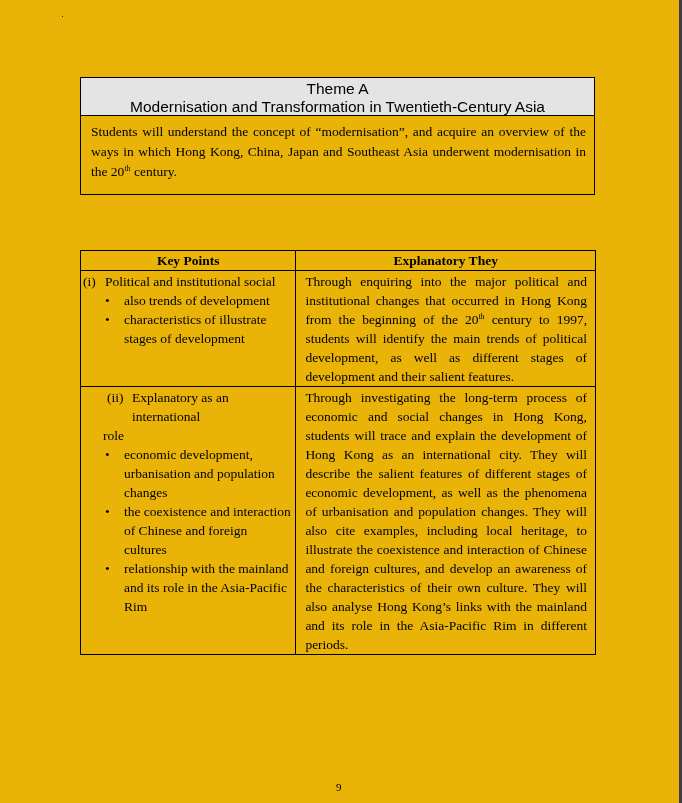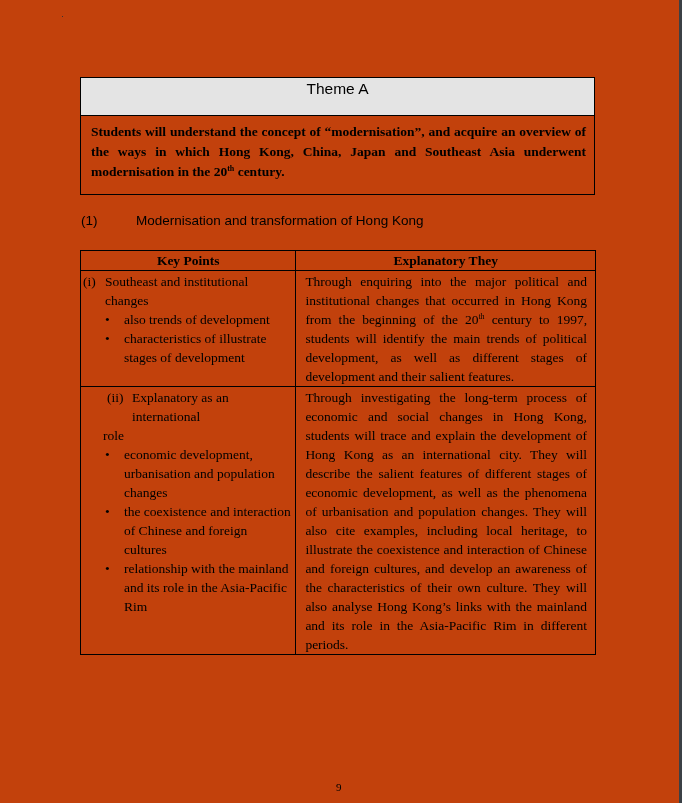--- a/index.html
+++ b/index.html
@@ -12,21 +12,21 @@
       height: 803px;
       position: relative;
       overflow: hidden;
       color: #000;
     }
     .page {
       position: absolute;
       left: 0; top: 0;
       width: 679px;
       height: 803px;
-      background: #c2410c;
+      background: #eab308;
     }
     .right-edge {
       position: absolute;
       right: 0; top: 0;
       width: 3px;
       height: 803px;
       background: #3b4045;
     }
     .corner-dot {
       position: absolute;
@@ -57,21 +57,20 @@
     }
     .theme-head div { white-space: nowrap; }
     .theme-desc {
       font-family: "Liberation Serif", serif;
       font-size: 13.5px;
       line-height: 20px;
       padding: 6px 8px 6px 10px;
       text-align: justify;
       height: 78px;
       box-sizing: border-box;
-      font-weight: bold;
     }
     sup { font-size: 8px; line-height: 0; vertical-align: 5px; }
     .section-heading {
       position: absolute;
       left: 81px;
       top: 213px;
       font-family: "Liberation Sans", sans-serif;
       font-size: 13.5px;
       white-space: nowrap;
     }
@@ -136,42 +135,40 @@
   </style>
 </head>
 <body>
 
 <div class="page">
   <div class="corner-dot"></div>
 
   <div class="theme-box">
     <div class="theme-head">
       <div>Theme A</div>
+      <div>Modernisation and Transformation in Twentieth-Century Asia</div>
     </div>
     <div class="theme-desc"><span>Students will understand the concept of “modernisation”, and acquire an overview of the ways in which Hong Kong, China, Japan and Southeast Asia underwent modernisation in the 20</span><sup>th</sup><span> century.</span></div>
   </div>
 
-  <div class="section-heading">
-    <span class="num">(1)</span><span>Modernisation and transformation of Hong Kong</span>
-  </div>
 
   <table class="kp">
     <thead>
       <tr>
         <th class="col1">Key Points</th>
         <th class="col2">Explanatory They</th>
       </tr>
     </thead>
     <tbody>
       <tr class="row1">
         <td>
           <div class="kp-cell">
             <div class="kp-title i">
               <span class="num">(i)</span>
-              <span class="txt">Southeast and institutional changes</span>
+              <span class="txt">Political and institutional social</span>
             </div>
             <ul class="bul">
               <li><span class="dot">•</span><span>also trends of development</span></li>
               <li><span class="dot">•</span><span>characteristics of illustrate stages of development</span></li>
             </ul>
           </div>
         </td>
         <td>
           <div class="notes"><span>Through enquiring into the major political and institutional changes that occurred in Hong Kong from the beginning of the 20</span><sup>th</sup><span> century to 1997, students will identify the main trends of political development, as well as different stages of development and their salient features.</span></div>
         </td>

